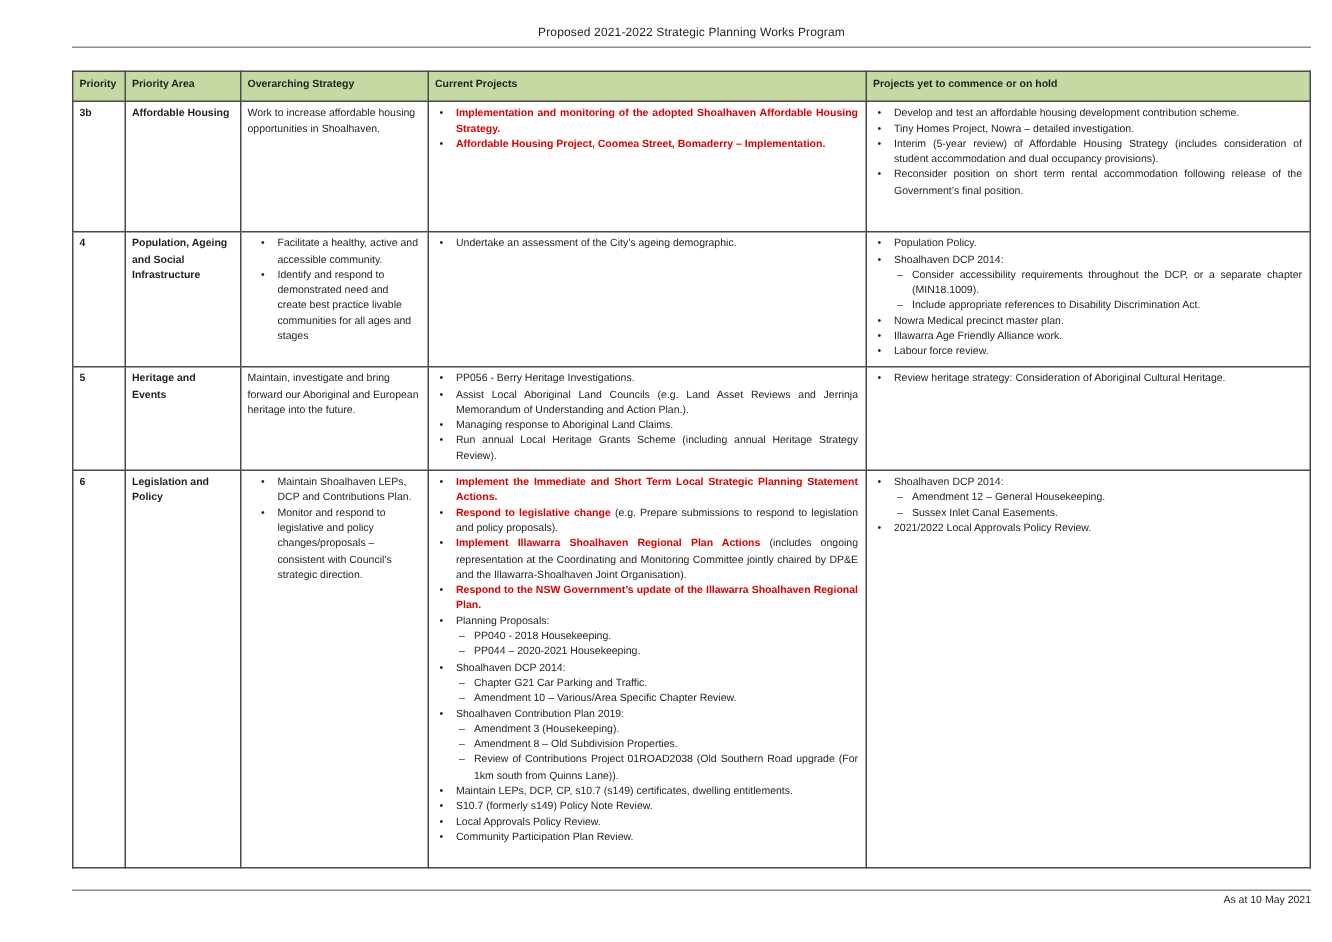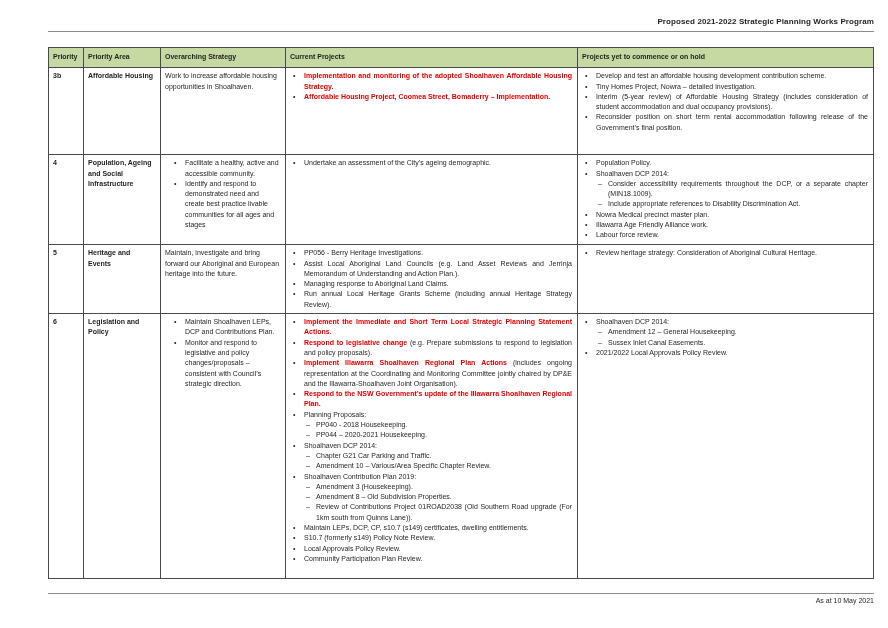--- a/index.html
+++ b/index.html
@@ -5,21 +5,21 @@
   :root{
     --header-bg:#c6d9a2;
     --red:#e00000;
     --border:#4a4a4a;
     --ink:#1f1f1f;
   }
   *{box-sizing:border-box;margin:0;padding:0;}
   html,body{width:888px;height:628px;background:#ffffff;overflow:hidden;}
   body{font-family:"Liberation Sans","DejaVu Sans",sans-serif;color:var(--ink);}
   .page{width:826px;margin-left:48px;padding-top:17px;}
-  .doc-title{font-size:8px;font-weight:bold;text-align:right;letter-spacing:.1px;}
+  .doc-title{font-size:8px;font-weight:normal;text-align:center;letter-spacing:.1px;}
   .rule{border-bottom:1.5px solid #8c8c8c;margin-top:5px;}
   table.works{width:825px;margin-top:15px;border-collapse:collapse;table-layout:fixed;}
   table.works col.c1{width:35px;} table.works col.c2{width:77px;}
   table.works col.c3{width:125px;} table.works col.c4{width:292px;}
   table.works col.c5{width:296px;}
   th,td{border:1px solid var(--border);vertical-align:top;font-size:7px;line-height:10.3px;}
   th{background:var(--header-bg);font-weight:bold;text-align:left;padding:4px 4px 5px 4px;height:19px;}
   td{padding:3px 5px 3px 4px;}
   tbody tr:nth-child(1) td{height:87px;}
   tbody tr:nth-child(2) td{height:90px;}

